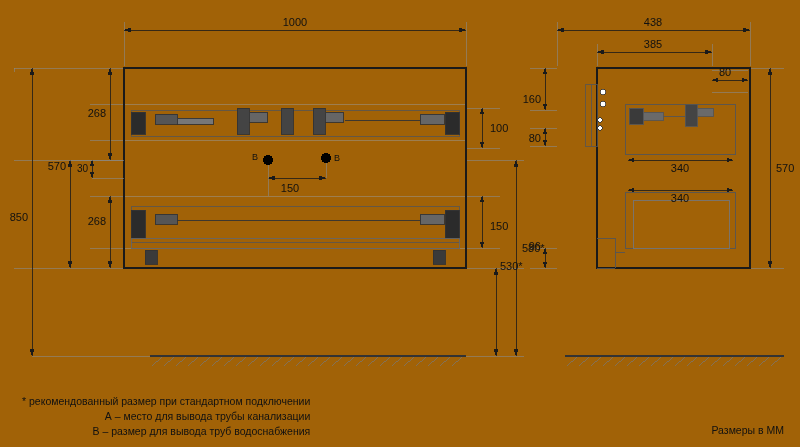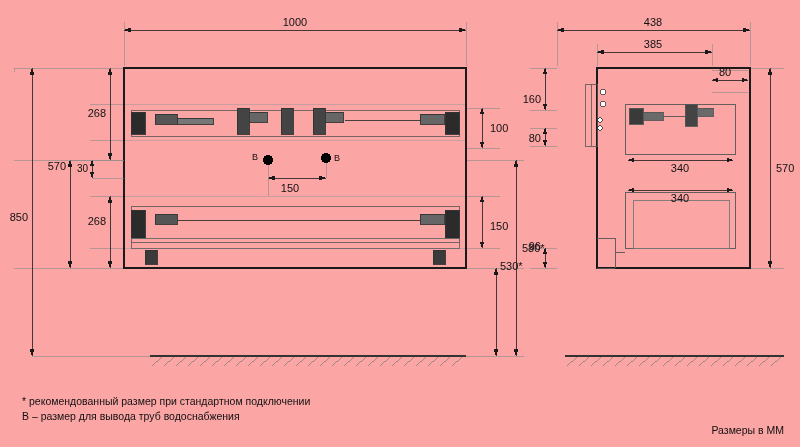--- a/index.html
+++ b/index.html
@@ -9,37 +9,38 @@
   }
   body {
     font-family: "Liberation Sans", sans-serif;
     color: #1a1a1a;
   }
   #sheet {
     position: relative;
     width: 800px;
     height: 447px;
     overflow: hidden;
-    background: #fca5a5;
+    background: #a16207;
   }
   #sheet svg {
     position: absolute;
     left: 0;
     top: 0;
   }
   .notes {
     position: absolute;
     left: 22px;
     top: 394px;
     font-size: 10.5px;
     line-height: 15px;
     color: #111;
   }
   .notes div {
     white-space: nowrap;
+    text-align: right;
   }
   .units {
     position: absolute;
     right: 16px;
     top: 424px;
     font-size: 10.5px;
     color: #111;
   }
   text {
     font-family: "Liberation Sans", sans-serif;
@@ -352,18 +353,19 @@
     <text class="dim" x="541" y="103" text-anchor="end">160</text>
     <text class="dim" x="541" y="142" text-anchor="end">80</text>
     <text class="dim" x="541" y="250" text-anchor="end">96</text>
     <text class="dim" x="680" y="172" text-anchor="middle">340</text>
     <text class="dim" x="680" y="202" text-anchor="middle">340</text>
     <text class="dim" x="776" y="172">570</text>
   </svg>
 
   <div class="notes">
     <div>* рекомендованный размер при стандартном подключении</div>
+    <div>А – место для вывода трубы канализации</div>
     <div>В – размер для вывода труб водоснабжения</div>
   </div>
 
   <div class="units">Размеры в ММ</div>
 
 </div>
 
 </body></html>

